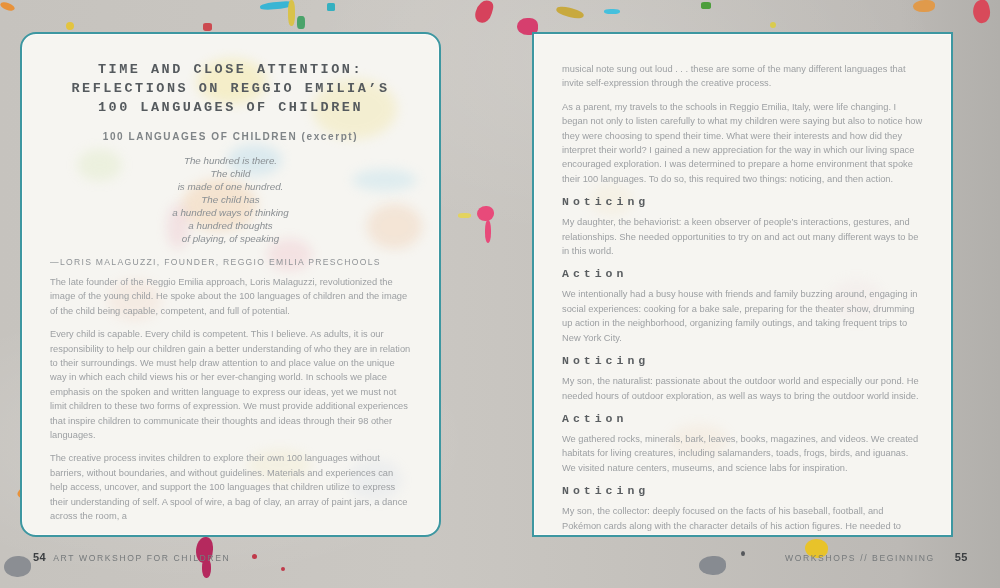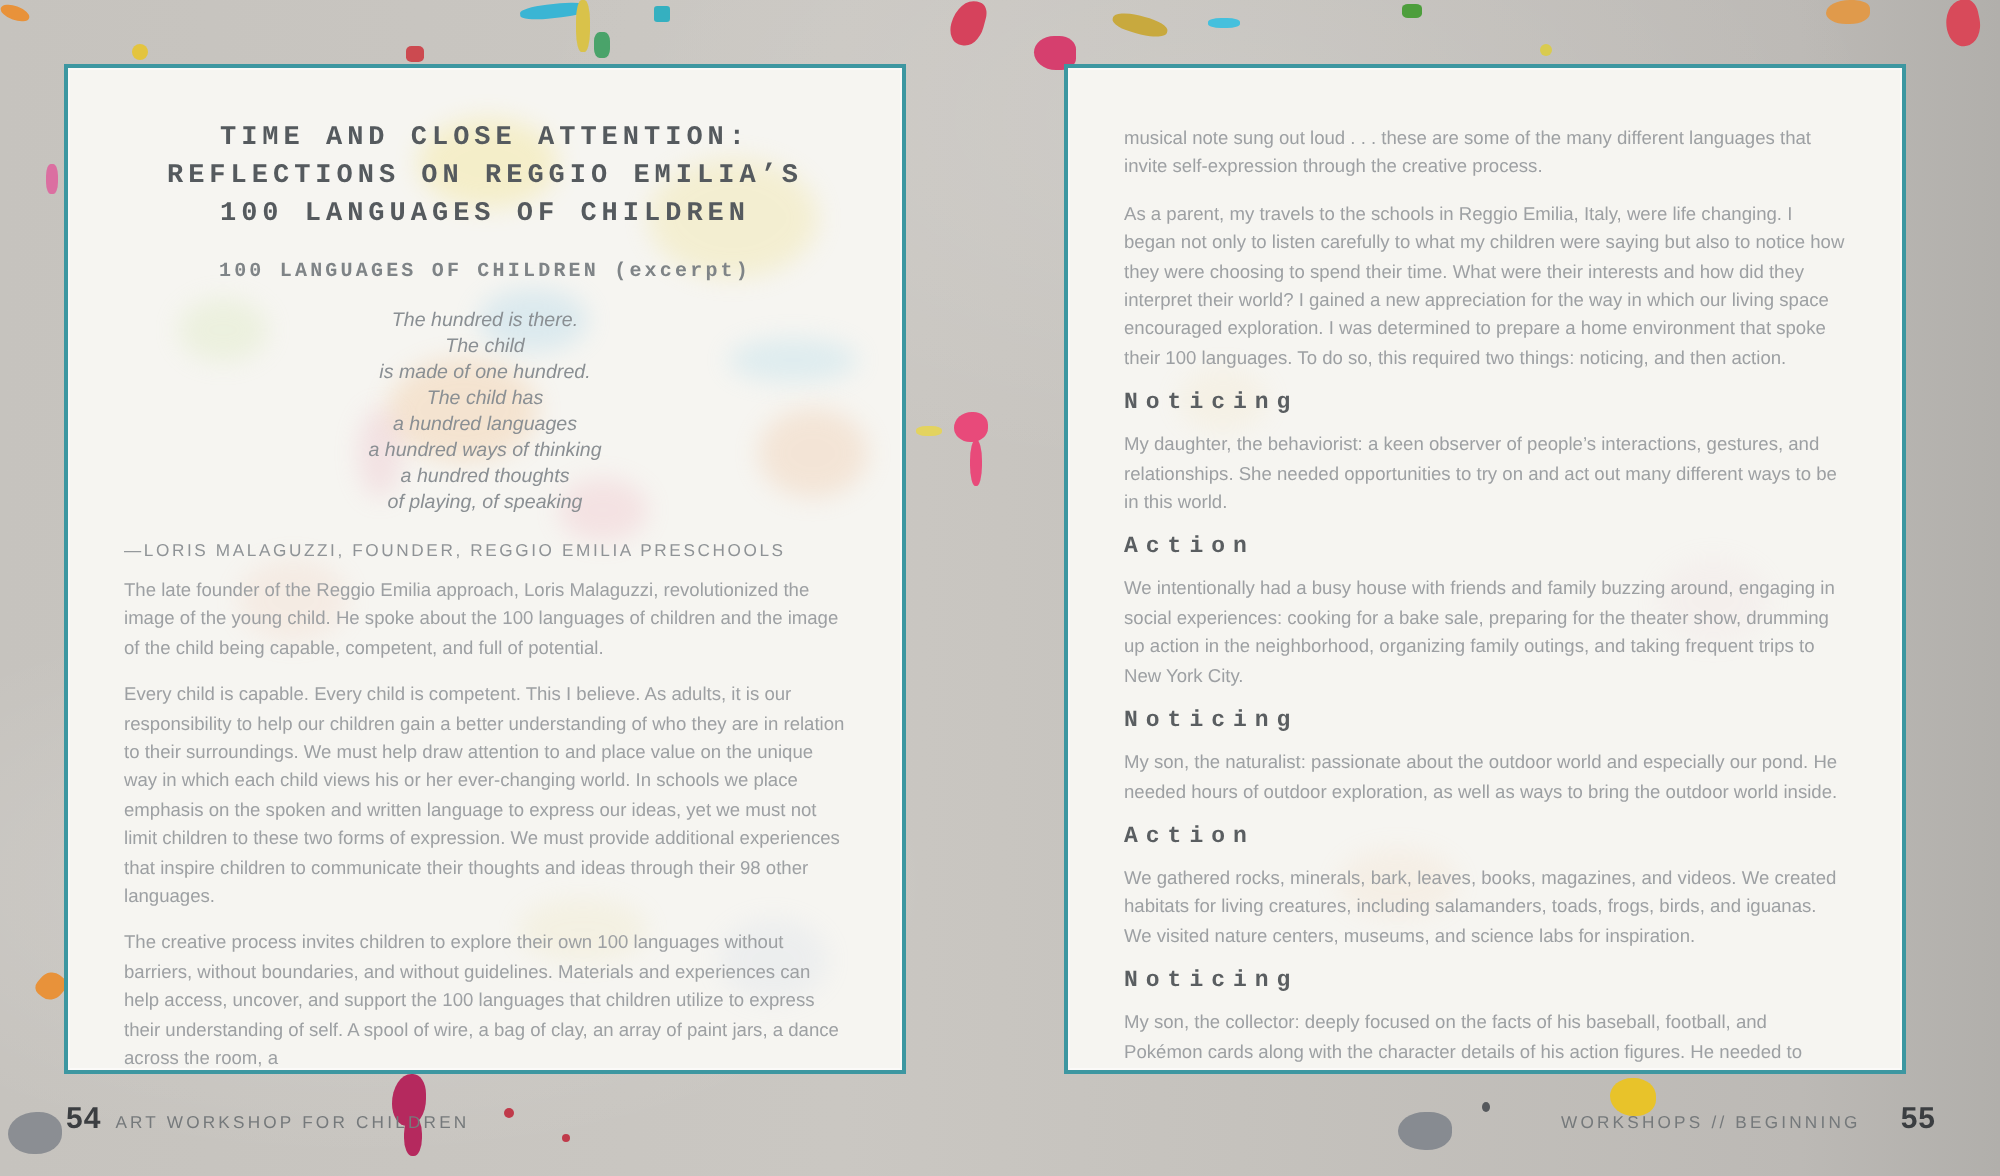--- a/index.html
+++ b/index.html
@@ -9,38 +9,38 @@
     background:
       radial-gradient(420px 200px at 18% 75%, rgba(255,255,255,.16), rgba(255,255,255,0) 70%),
       radial-gradient(500px 260px at 60% 10%, rgba(255,255,255,.12), rgba(255,255,255,0) 70%),
       linear-gradient(90deg,#c6c3be 0%,#cac7c2 42%,#c5c2bd 62%,#bcb9b5 90%,#b1afab 100%);
   }
   .page{
     position:absolute;top:32px;height:505px;width:421px;box-sizing:border-box;
     background:#f6f5f1;border:2px solid #3d97a1;overflow:hidden;
     box-shadow:inset 0 0 0 1px rgba(255,255,255,.5);
   }
-  #left-page{left:32px;}
+  #left-page{left:20px;border-radius:16px;}
   #right-page{left:532px;}
   .inner{position:relative;height:100%;box-sizing:border-box;padding:26px 28px 0 28px;z-index:2;}
 
   
   .wc{position:absolute;border-radius:50%;filter:blur(6px);z-index:1;pointer-events:none;}
 
   
   .splat{position:absolute;border-radius:50%;z-index:0;}
 
   .page-title{
     font-family:"Liberation Mono","DejaVu Sans Mono",monospace;
     font-weight:bold;font-size:13.5px;line-height:19px;letter-spacing:2.5px;
     color:#555a5e;text-align:center;margin:0;
   }
   .excerpt-heading{
     font-size:10px;letter-spacing:1.6px;color:#7f8487;text-align:center;
-    margin:14px 0 8px 0;font-weight:bold;font-family:Liberation Mono, monospace;
+    margin:14px 0 8px 0;font-weight:bold;
   }
   .poem{text-align:center;margin:12px;}
   .poem-line{
     display:block;font-style:italic;font-size:9.8px;line-height:13px;color:#8a8f93;
   }
   .attribution{
     font-size:8.6px;letter-spacing:1.3px;color:#8f9396;margin:11px 0 0 0;
   }
   .body-text{
     font-size:9.3px;line-height:14.4px;color:#9da0a3;margin:0 0 9px 0;text-align:left;
@@ -49,21 +49,21 @@
   .section-heading{
     font-family:"Liberation Mono","DejaVu Sans Mono",monospace;
     font-weight:bold;font-size:11.5px;line-height:14px;letter-spacing:4px;
     color:#5a5e61;text-align:left;margin:9px 0 6px 0;
   }
   .footer{
     position:absolute;top:551px;font-size:8.6px;letter-spacing:1.6px;color:#75797b;z-index:3;
   }
   #footer-left{left:33px;}
   #footer-right{right:32px;text-align:right;}
-  .page-num{font-weight:bold;color:#3b3e41;font-size:15px;letter-spacing:0.5px;}
+  .page-num{font-weight:bold;color:#3b3e41;font-size:11px;letter-spacing:0.5px;}
   #footer-left .page-num{margin-right:7px;}
   #footer-right .page-num{margin-left:20px;}
 </style>
 </head>
 <body>
 
 <div class="splat" style="left:0;top:3px;width:15px;height:7px;background:#e8923a;transform:rotate(20deg);"></div>
 <div class="splat" style="left:66px;top:22px;width:8px;height:8px;background:#e3c43f;"></div>
 <div class="splat" style="left:203px;top:23px;width:9px;height:8px;background:#cc4a50;border-radius:30%;"></div>
 <div class="splat" style="left:260px;top:2px;width:34px;height:7px;background:#3ab5d4;transform:rotate(-6deg);border-radius:40%;"></div>
@@ -113,21 +113,20 @@
       <span style="display:block;">TIME AND CLOSE ATTENTION:</span>
       <span style="display:block;">REFLECTIONS ON REGGIO EMILIA’S</span>
       <span style="display:block;">100 LANGUAGES OF CHILDREN</span>
     </h1>
     <div class="excerpt-heading">100 LANGUAGES OF CHILDREN (excerpt)</div>
     <div class="poem">
       <span class="poem-line">The hundred is there.</span>
       <span class="poem-line">The child</span>
       <span class="poem-line">is made of one hundred.</span>
       <span class="poem-line">The child has</span>
-      <span class="poem-line">a hundred languages</span>
       <span class="poem-line">a hundred ways of thinking</span>
       <span class="poem-line">a hundred thoughts</span>
       <span class="poem-line">of playing, of speaking</span>
     </div>
     <div class="attribution">—LORIS MALAGUZZI, FOUNDER, REGGIO EMILIA PRESCHOOLS</div>
     <p class="body-text lead-gap">The late founder of the Reggio Emilia approach, Loris Malaguzzi, revolutionized the image of the young child. He spoke about the 100 languages of children and the image of the child being capable, competent, and full of potential.</p>
     <p class="body-text">Every child is capable. Every child is competent. This I believe. As adults, it is our responsibility to help our children gain a better understanding of who they are in relation to their surroundings. We must help draw attention to and place value on the unique way in which each child views his or her ever-changing world. In schools we place emphasis on the spoken and written language to express our ideas, yet we must not limit children to these two forms of expression. We must provide additional experiences that inspire children to communicate their thoughts and ideas through their 98 other languages.</p>
     <p class="body-text">The creative process invites children to explore their own 100 languages without barriers, without boundaries, and without guidelines. Materials and experiences can help access, uncover, and support the 100 languages that children utilize to express their understanding of self. A spool of wire, a bag of clay, an array of paint jars, a dance across the room, a</p>
   </div>
 </div>

